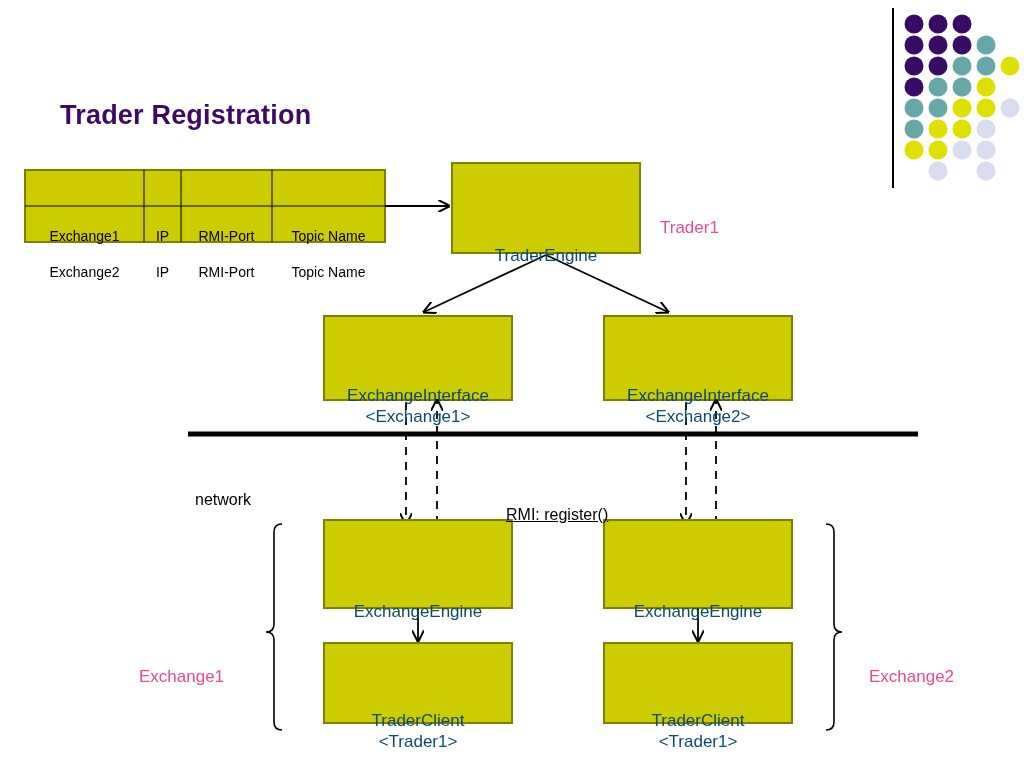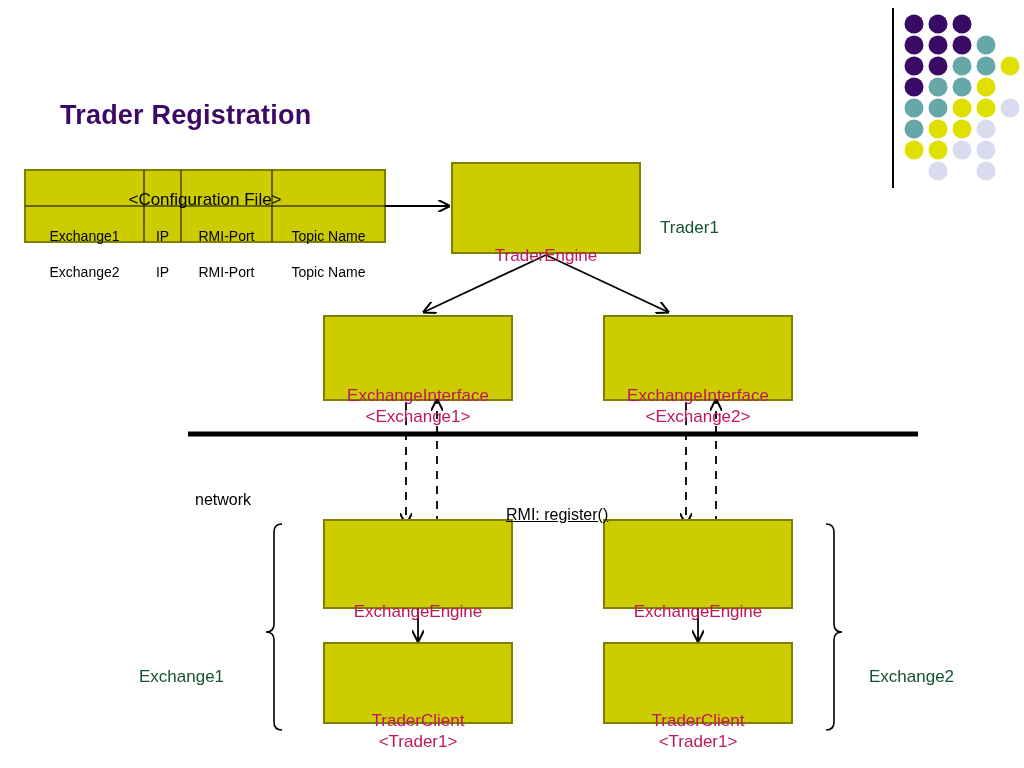--- a/index.html
+++ b/index.html
@@ -57,32 +57,32 @@
     color: #000000;
     display: flex;
     align-items: center;
     justify-content: center;
     text-align: center;
     white-space: nowrap;
   }
 
   .box-label {
     font-size: 17px;
-    color: #be185d;
+    color: #0c4a6e;
     display: flex;
     align-items: center;
     justify-content: center;
     text-align: center;
     line-height: 1.25;
     white-space: pre-line;
   }
 
   .side-label {
     font-size: 17px;
-    color: #14532d;
+    color: #ec4899;
     white-space: nowrap;
   }
   .small-label {
     font-size: 16px;
     color: #000000;
     white-space: nowrap;
   }
 </style>
 </head>
 <body>
@@ -170,21 +170,20 @@
         <circle cx="986" cy="150" r="9.5" fill="#d9dbee"></circle>
         <circle cx="938" cy="171" r="9.5" fill="#d9dbee"></circle>
         <circle cx="986" cy="171" r="9.5" fill="#d9dbee"></circle>
       </g>
   </svg>
 
   <div class="layer-text">
 
     <div class="abs title">Trader Registration</div>
 
-    <div class="abs cfg-caption">&lt;Configuration File&gt;</div>
 
     <div class="abs cell-text" style="left:25px;  top:170px; width:119px; height:36px;">Exchange1</div>
     <div class="abs cell-text" style="left:144px; top:170px; width:37px;  height:36px;">IP</div>
     <div class="abs cell-text" style="left:181px; top:170px; width:91px;  height:36px;">RMI-Port</div>
     <div class="abs cell-text" style="left:272px; top:170px; width:113px; height:36px;">Topic Name</div>
 
     <div class="abs cell-text" style="left:25px;  top:206px; width:119px; height:36px;">Exchange2</div>
     <div class="abs cell-text" style="left:144px; top:206px; width:37px;  height:36px;">IP</div>
     <div class="abs cell-text" style="left:181px; top:206px; width:91px;  height:36px;">RMI-Port</div>
     <div class="abs cell-text" style="left:272px; top:206px; width:113px; height:36px;">Topic Name</div>

